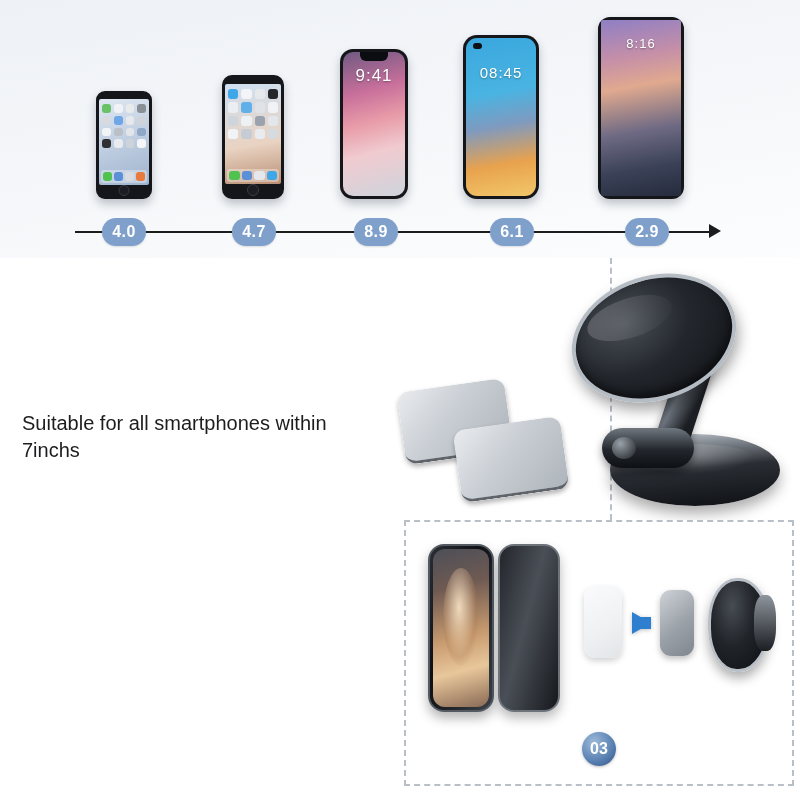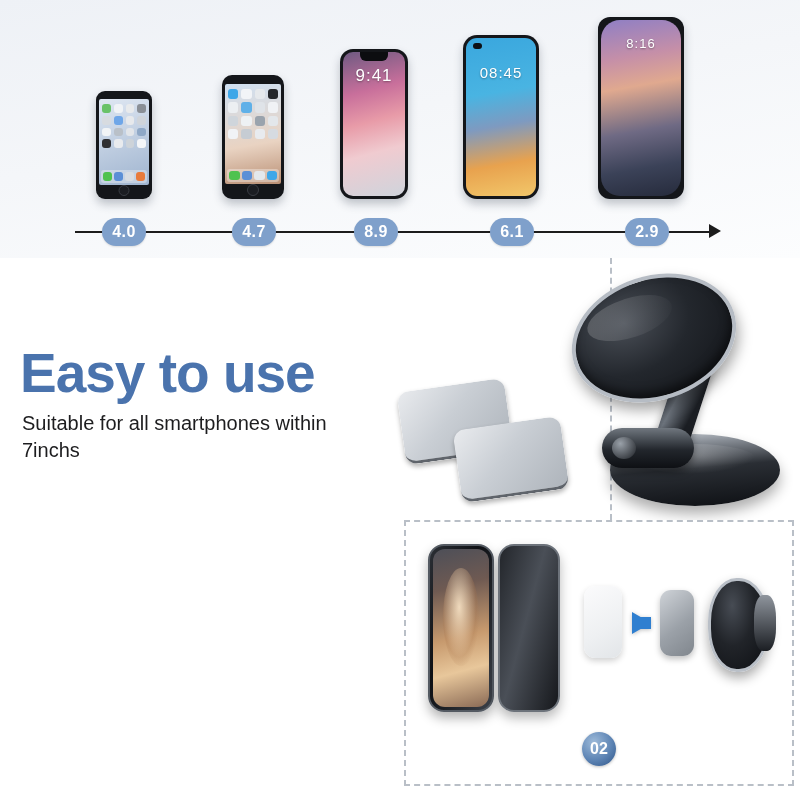--- a/index.html
+++ b/index.html
@@ -301,21 +301,21 @@
           <div class="statusbar">
               <span></span>
               <span></span>
             </div>
           <div class="clock" style="top:26px;font-size:15px;">08:45</div>
         </div>
         <div class="punch" style="left:10px;top:8px;width:9px;height:6px;border-radius:4px;"></div>
       </div>
 
       <div class="phone" style="left:598px;width:86px;height:182px;border-radius:12px;">
-        <div class="screen" style="top:3px;bottom:3px;left:3px;right:3px;border-radius:19px;background:linear-gradient(170deg,#8f7fc4 0%,#c58fa8 22%,#e0a98f 38%,#6f6a84 62%,#3b4258 82%,#262b3c 100%);">
+        <div class="screen" style="top:3px;bottom:3px;left:3px;right:3px;border-radius:2px;background:linear-gradient(170deg,#8f7fc4 0%,#c58fa8 22%,#e0a98f 38%,#6f6a84 62%,#3b4258 82%,#262b3c 100%);">
           <div class="statusbar">
               <span></span>
               <span></span>
             </div>
           <div class="clock" style="top:16px;font-size:13px;">8:16</div>
         </div>
       </div>
     </div>
 
     <div class="timeline">
@@ -324,21 +324,20 @@
       <div class="tl-badge" style="left:124px;">4.0</div>
       <div class="tl-badge" style="left:254px;">4.7</div>
       <div class="tl-badge" style="left:376px;">8.9</div>
       <div class="tl-badge" style="left:512px;">6.1</div>
       <div class="tl-badge" style="left:647px;">2.9</div>
     </div>
   </div>
 
   <div class="mid-section">
     <div class="mid-divider"></div>
-    <div class="headline">Easy to use</div>
     <div class="subline">Suitable for all smartphones within 7inchs</div>
   </div>
 
   <div class="plates">
     <div class="plate p1"></div>
     <div class="plate p2"></div>
   </div>
 
   <div class="mount">
     <div class="base"></div>
@@ -355,18 +354,18 @@
         <div class="xphone" style="left:22px;top:16px;width:62px;height:164px;">
           <div class="wall"></div>
         </div>
         <div class="xcase" style="left:92px;top:16px;width:58px;height:164px;"></div>
         <div class="xfilm" style="left:178px;top:58px;width:38px;height:72px;"></div>
         <div class="arrow-blue" style="left:226px;top:84px;transform:scaleX(-1);"></div>
         <div class="xplate" style="left:254px;top:62px;width:34px;height:66px;"></div>
         <div class="xhead" style="left:302px;top:50px;width:56px;height:88px;"></div>
       </div>
       <div class="step-cap">
-        <div class="step-num">02</div>
+        <div class="step-num">03</div>
       </div>
     </div>
   </div>
 
 </div>
 
 </body></html>

